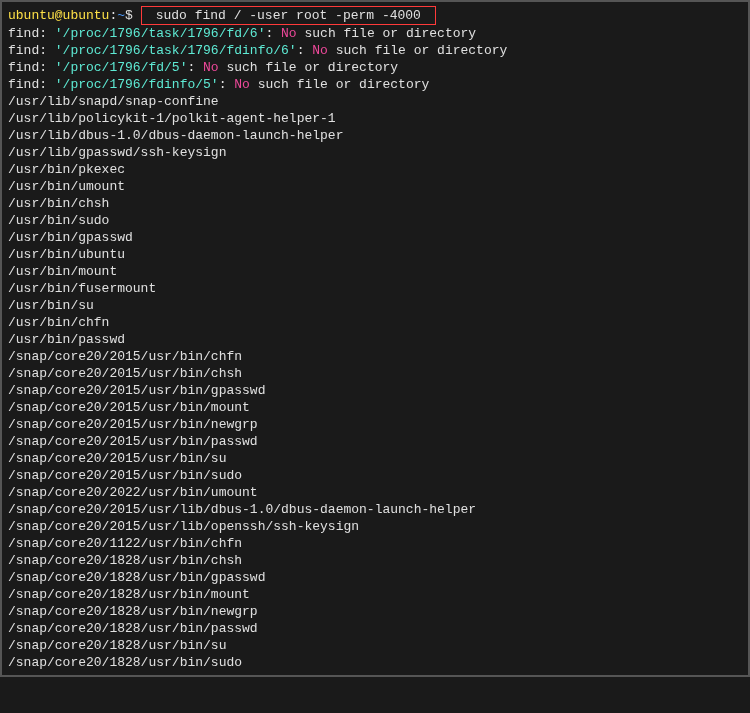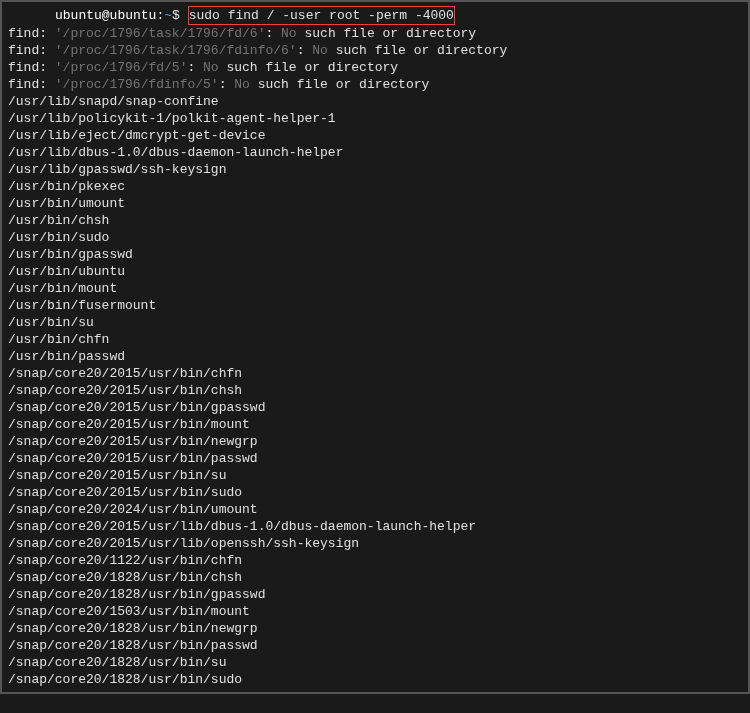--- a/index.html
+++ b/index.html
@@ -11,47 +11,46 @@
     line-height: 17px;
     color: #e0e0e0;
   }
   .terminal {
     width: 750px;
     box-sizing: border-box;
     padding: 4px 6px;
     background: #1a1a1a;
     border: 2px solid #555;
   }
-  .prompt-user { color: #ffffff; margin-left: 47px; }
+  .prompt-user { color: #fde047; }
   .prompt-path { color: #4e9cff; }
   .prompt-sep  { color: #e0e0e0; }
   .cmd-box {
     border: 1px solid #ff3a3a;
-    padding: 0 0;
+    padding: 0 14px;
     display: inline-block;
   }
-  .teal { color: #737373; }
-  .red  { color: #737373; }
+  .teal { color: #5eead4; }
+  .red  { color: #ec4899; }
   .line { white-space: pre; }
 </style>
 </head>
 <body>
 
 <div class="terminal">
   <div class="line"><span class="prompt-user">ubuntu@ubuntu</span><span class="prompt-sep">:</span><span class="prompt-path">~</span><span class="prompt-sep">$ </span><span class="cmd-box"><span>sudo find / -user root -perm -4000</span></span></div>
   <div id="errors">
       <div class="line"><span>find: </span><span class="teal">'/proc/1796/task/1796/fd/6'</span><span>: </span><span class="red">No</span><span> such file or directory</span></div>
       <div class="line"><span>find: </span><span class="teal">'/proc/1796/task/1796/fdinfo/6'</span><span>: </span><span class="red">No</span><span> such file or directory</span></div>
       <div class="line"><span>find: </span><span class="teal">'/proc/1796/fd/5'</span><span>: </span><span class="red">No</span><span> such file or directory</span></div>
       <div class="line"><span>find: </span><span class="teal">'/proc/1796/fdinfo/5'</span><span>: </span><span class="red">No</span><span> such file or directory</span></div>
     </div>
   <div id="results">
       <div class="line">/usr/lib/snapd/snap-confine</div>
       <div class="line">/usr/lib/policykit-1/polkit-agent-helper-1</div>
-      <div class="line">/usr/lib/eject/dmcrypt-get-device</div>
       <div class="line">/usr/lib/dbus-1.0/dbus-daemon-launch-helper</div>
       <div class="line">/usr/lib/gpasswd/ssh-keysign</div>
       <div class="line">/usr/bin/pkexec</div>
       <div class="line">/usr/bin/umount</div>
       <div class="line">/usr/bin/chsh</div>
       <div class="line">/usr/bin/sudo</div>
       <div class="line">/usr/bin/gpasswd</div>
       <div class="line">/usr/bin/ubuntu</div>
       <div class="line">/usr/bin/mount</div>
       <div class="line">/usr/bin/fusermount</div>
@@ -59,25 +58,25 @@
       <div class="line">/usr/bin/chfn</div>
       <div class="line">/usr/bin/passwd</div>
       <div class="line">/snap/core20/2015/usr/bin/chfn</div>
       <div class="line">/snap/core20/2015/usr/bin/chsh</div>
       <div class="line">/snap/core20/2015/usr/bin/gpasswd</div>
       <div class="line">/snap/core20/2015/usr/bin/mount</div>
       <div class="line">/snap/core20/2015/usr/bin/newgrp</div>
       <div class="line">/snap/core20/2015/usr/bin/passwd</div>
       <div class="line">/snap/core20/2015/usr/bin/su</div>
       <div class="line">/snap/core20/2015/usr/bin/sudo</div>
-      <div class="line">/snap/core20/2024/usr/bin/umount</div>
+      <div class="line">/snap/core20/2022/usr/bin/umount</div>
       <div class="line">/snap/core20/2015/usr/lib/dbus-1.0/dbus-daemon-launch-helper</div>
       <div class="line">/snap/core20/2015/usr/lib/openssh/ssh-keysign</div>
       <div class="line">/snap/core20/1122/usr/bin/chfn</div>
       <div class="line">/snap/core20/1828/usr/bin/chsh</div>
       <div class="line">/snap/core20/1828/usr/bin/gpasswd</div>
-      <div class="line">/snap/core20/1503/usr/bin/mount</div>
+      <div class="line">/snap/core20/1828/usr/bin/mount</div>
       <div class="line">/snap/core20/1828/usr/bin/newgrp</div>
       <div class="line">/snap/core20/1828/usr/bin/passwd</div>
       <div class="line">/snap/core20/1828/usr/bin/su</div>
       <div class="line">/snap/core20/1828/usr/bin/sudo</div>
     </div>
 </div>
 
 </body></html>

